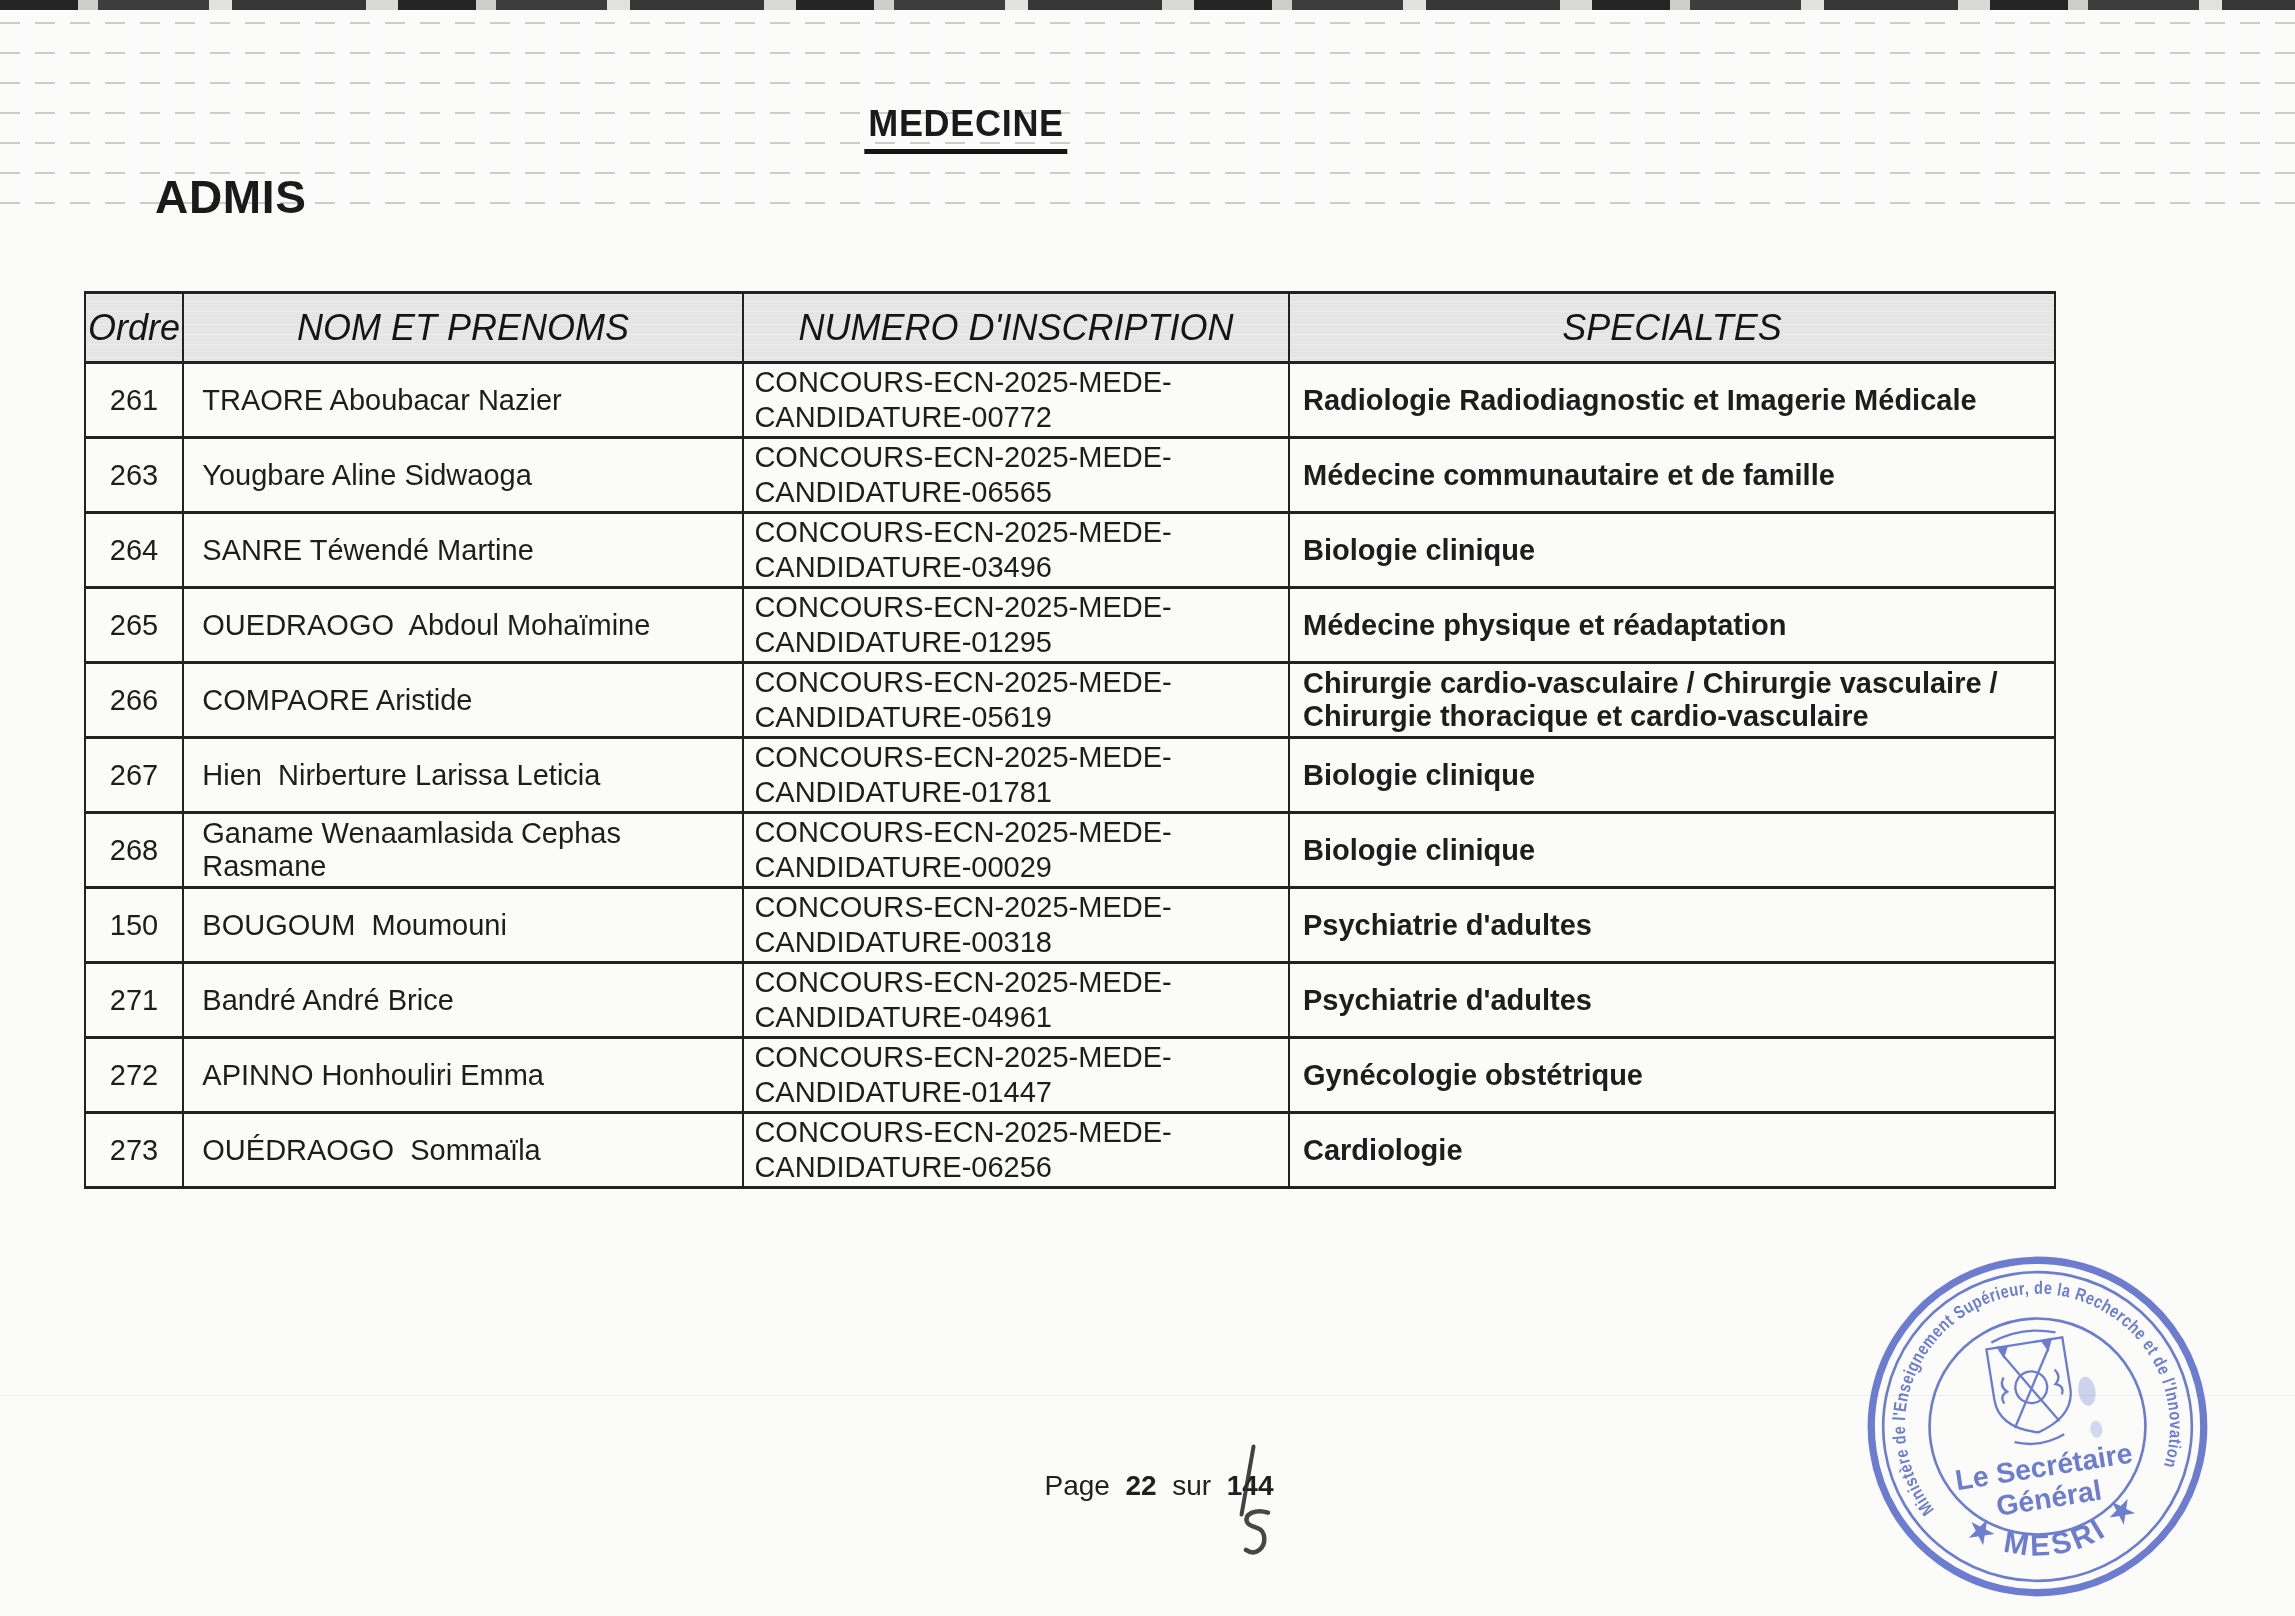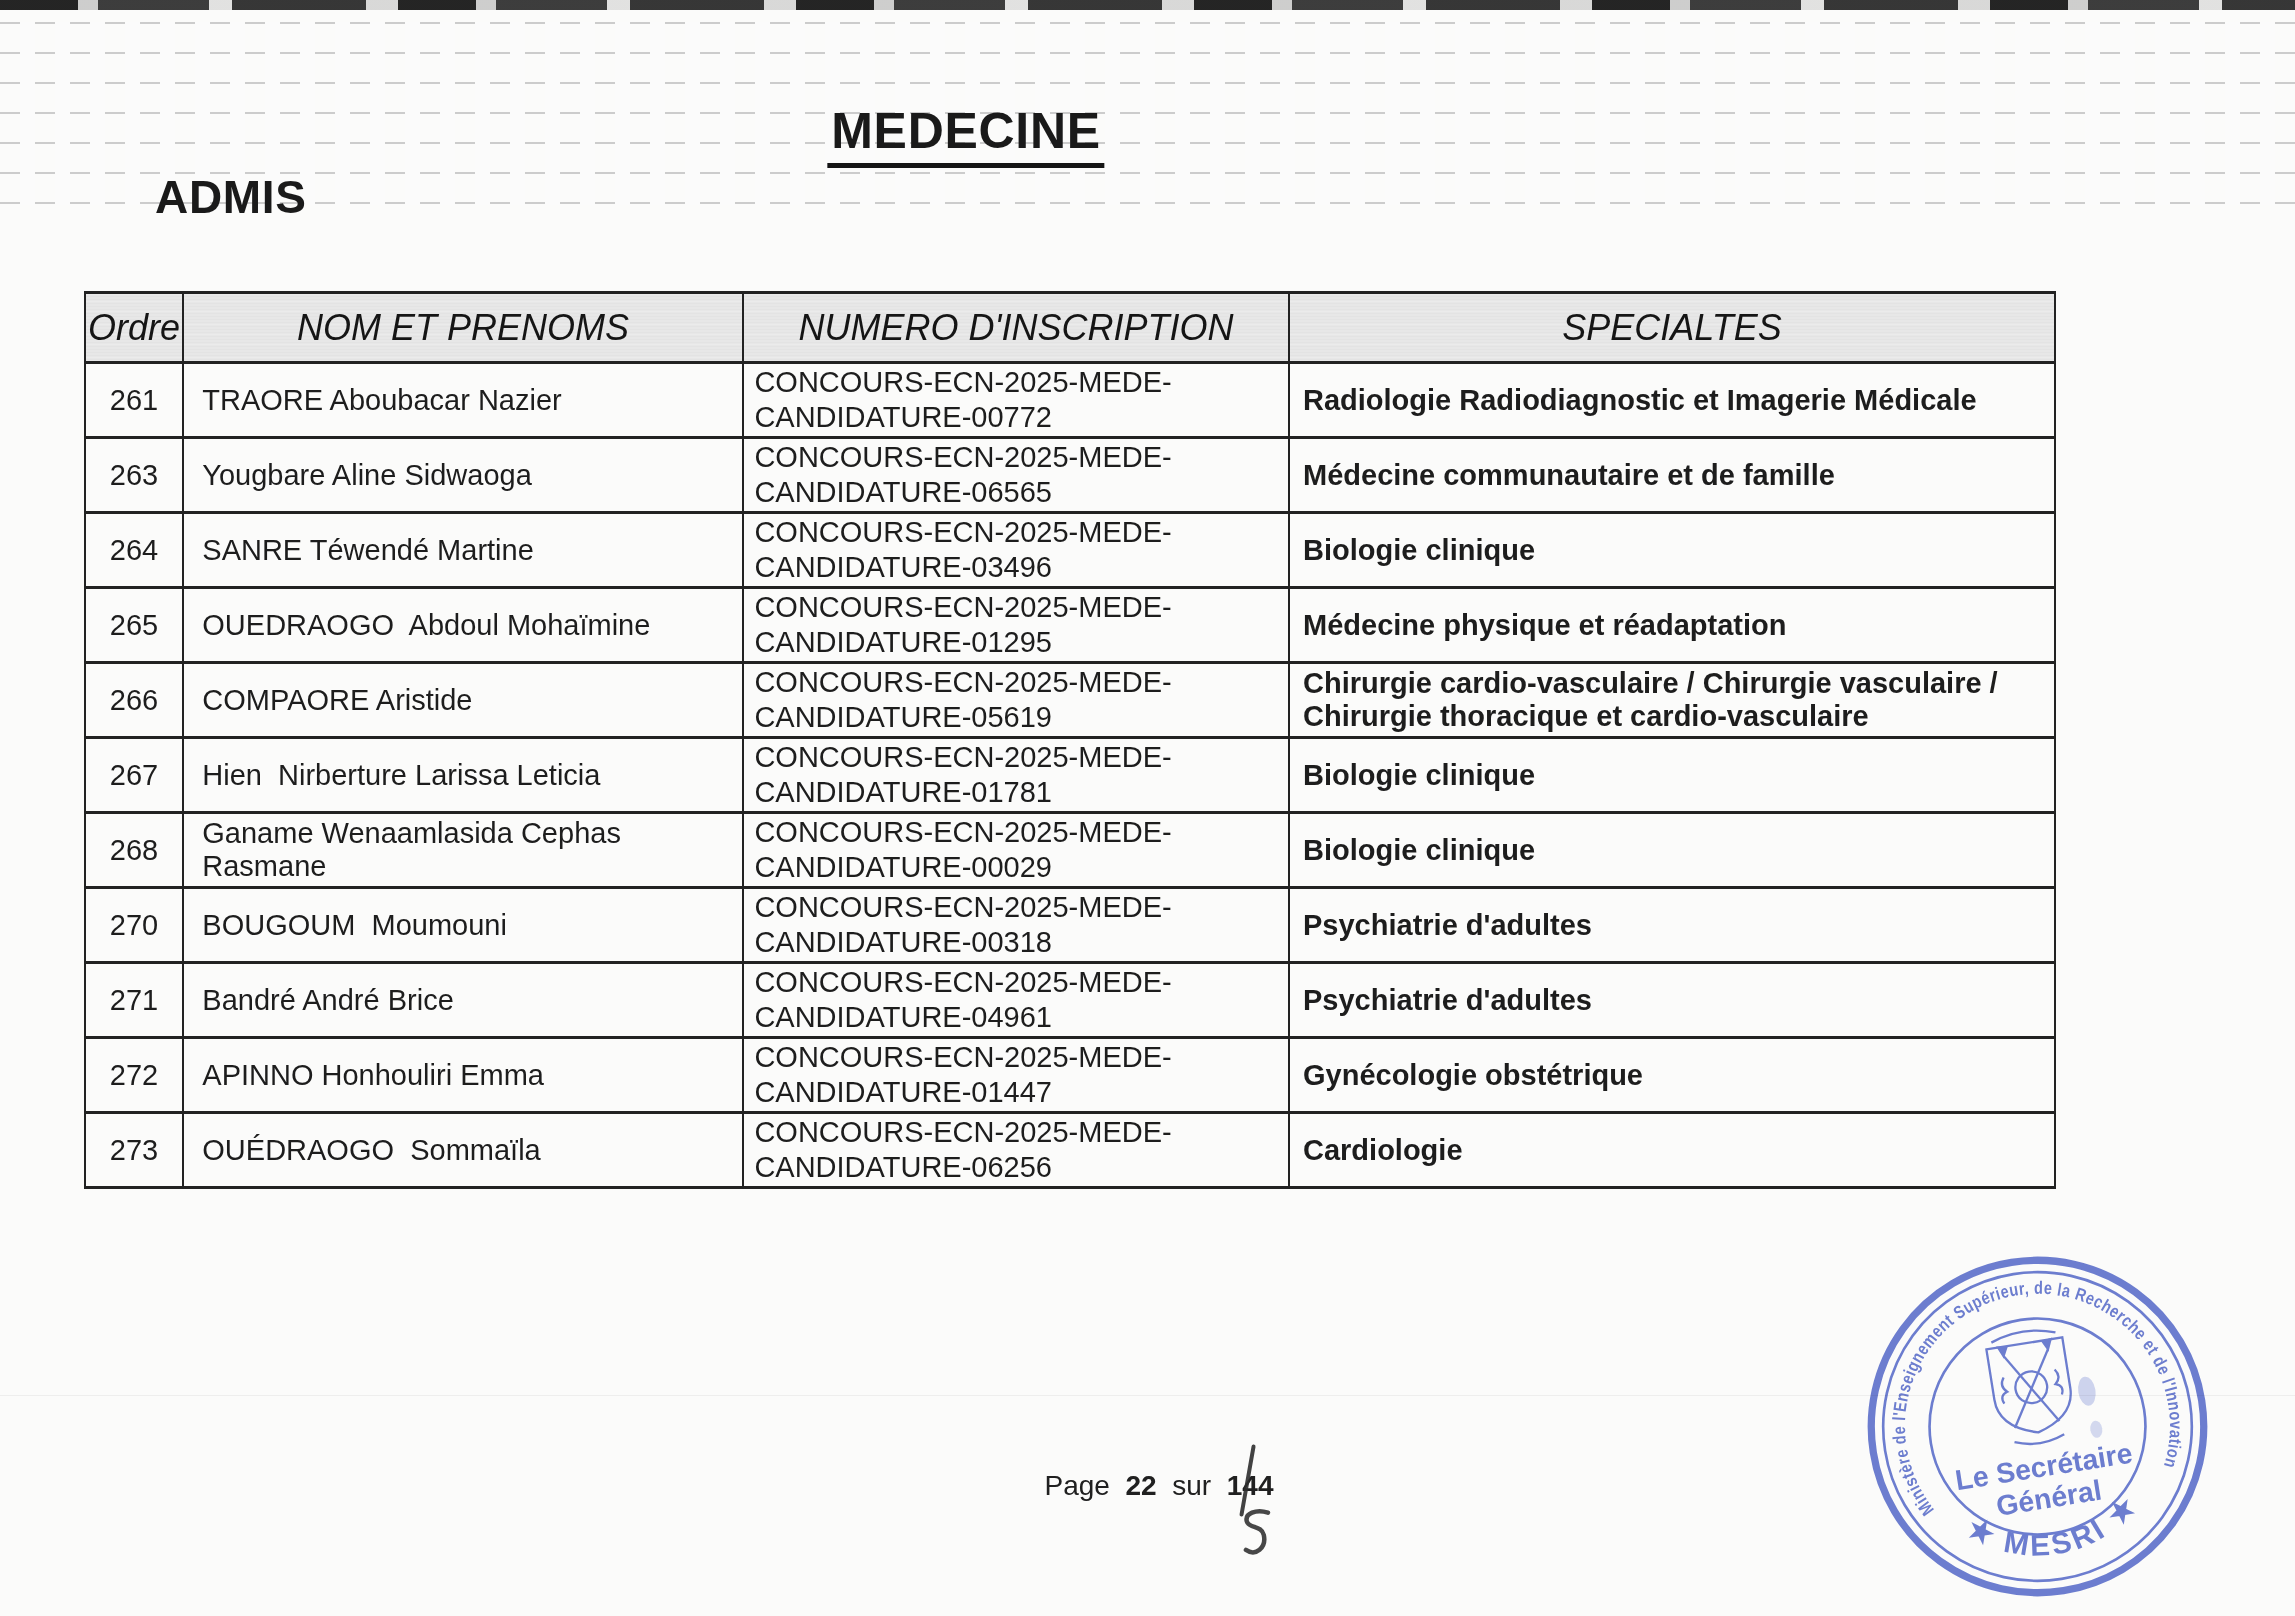--- a/index.html
+++ b/index.html
@@ -31,21 +31,21 @@
       repeating-linear-gradient(180deg, rgba(60,60,60,.35) 0 2px, rgba(0,0,0,0) 2px 30px);
     opacity: .7;
   }
   .scan-line-artifact {
     position: absolute; top: 1395px; left: 0; width: 2295px; height: 1.3px;
     background: rgba(0,0,0,.05);
   }
   
   .doc-title {
     position: absolute; top: 106px; left: 966px; transform: translateX(-50%);
-    font-size: 50px; font-weight: bold; line-height: 1;
+    font-size: 36px; font-weight: bold; line-height: 1;
     border-bottom: 5.9px solid #151515; padding: 0 3.9px 6.5px 3.9px;
     letter-spacing: 0.7px; white-space: nowrap;
   }
   .section-heading {
     position: absolute; top: 174px; left: 155px;
     font-size: 46px; font-weight: bold; line-height: 1; letter-spacing: 0.7px;
   }
   
   .results-table {
     position: absolute; top: 291px; left: 84px;
@@ -189,21 +189,21 @@
     <td class="cell-nom">Ganame Wenaamlasida Cephas Rasmane</td>
     <td class="cell-numero">
       <span class="numero-line">CONCOURS-ECN-2025-MEDE-</span>
       <span class="numero-line">CANDIDATURE-00029</span>
     </td>
     <td class="cell-specialite">Biologie clinique</td>
   </tr>
 
 
   <tr>
-    <td class="cell-ordre">270</td>
+    <td class="cell-ordre">150</td>
     <td class="cell-nom">BOUGOUM  Moumouni</td>
     <td class="cell-numero">
       <span class="numero-line">CONCOURS-ECN-2025-MEDE-</span>
       <span class="numero-line">CANDIDATURE-00318</span>
     </td>
     <td class="cell-specialite">Psychiatrie d'adultes</td>
   </tr>
 
   <tr>
     <td class="cell-ordre">271</td>

